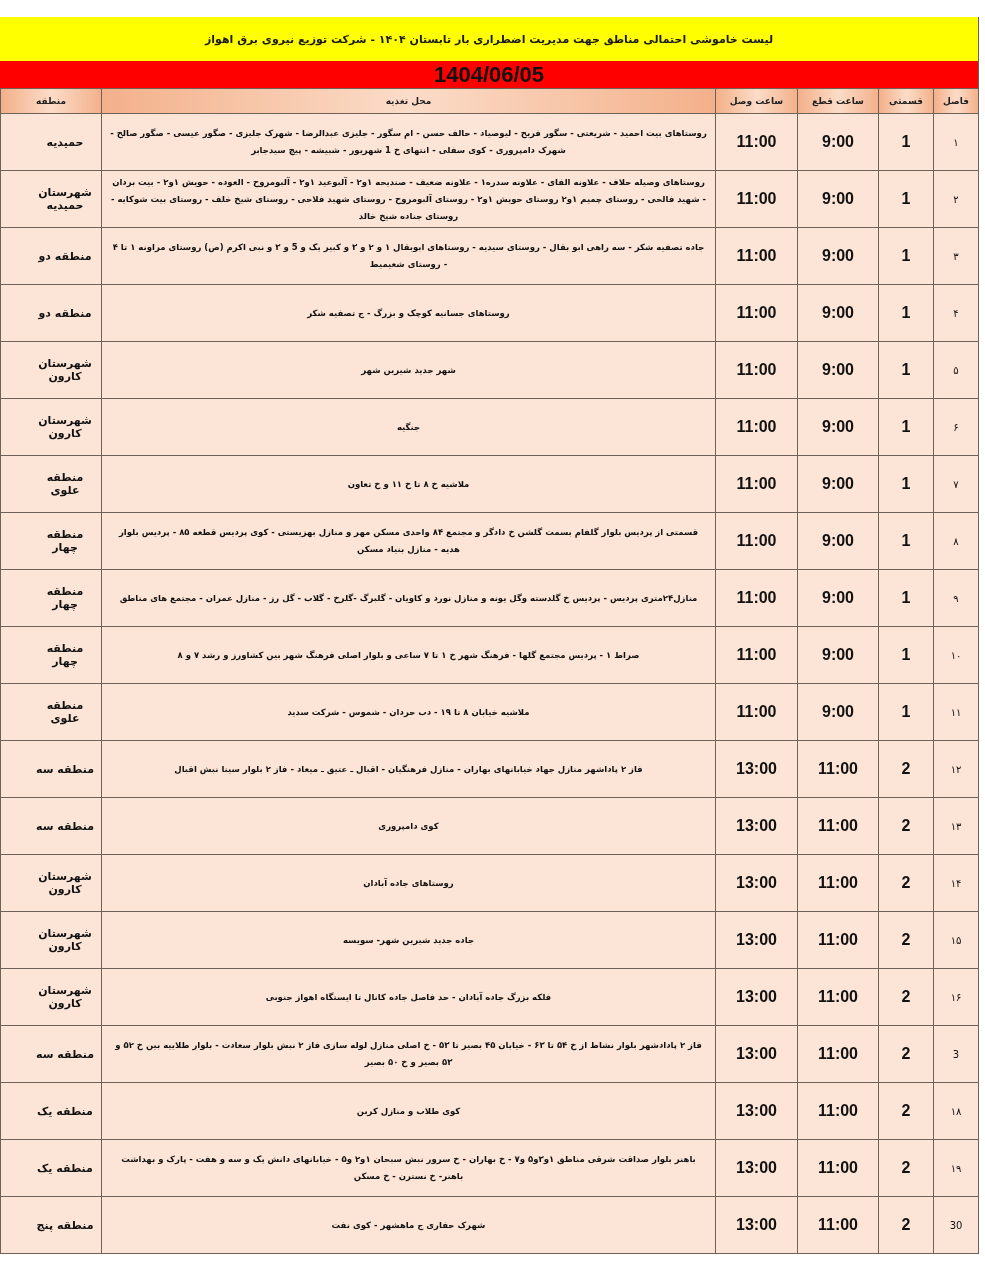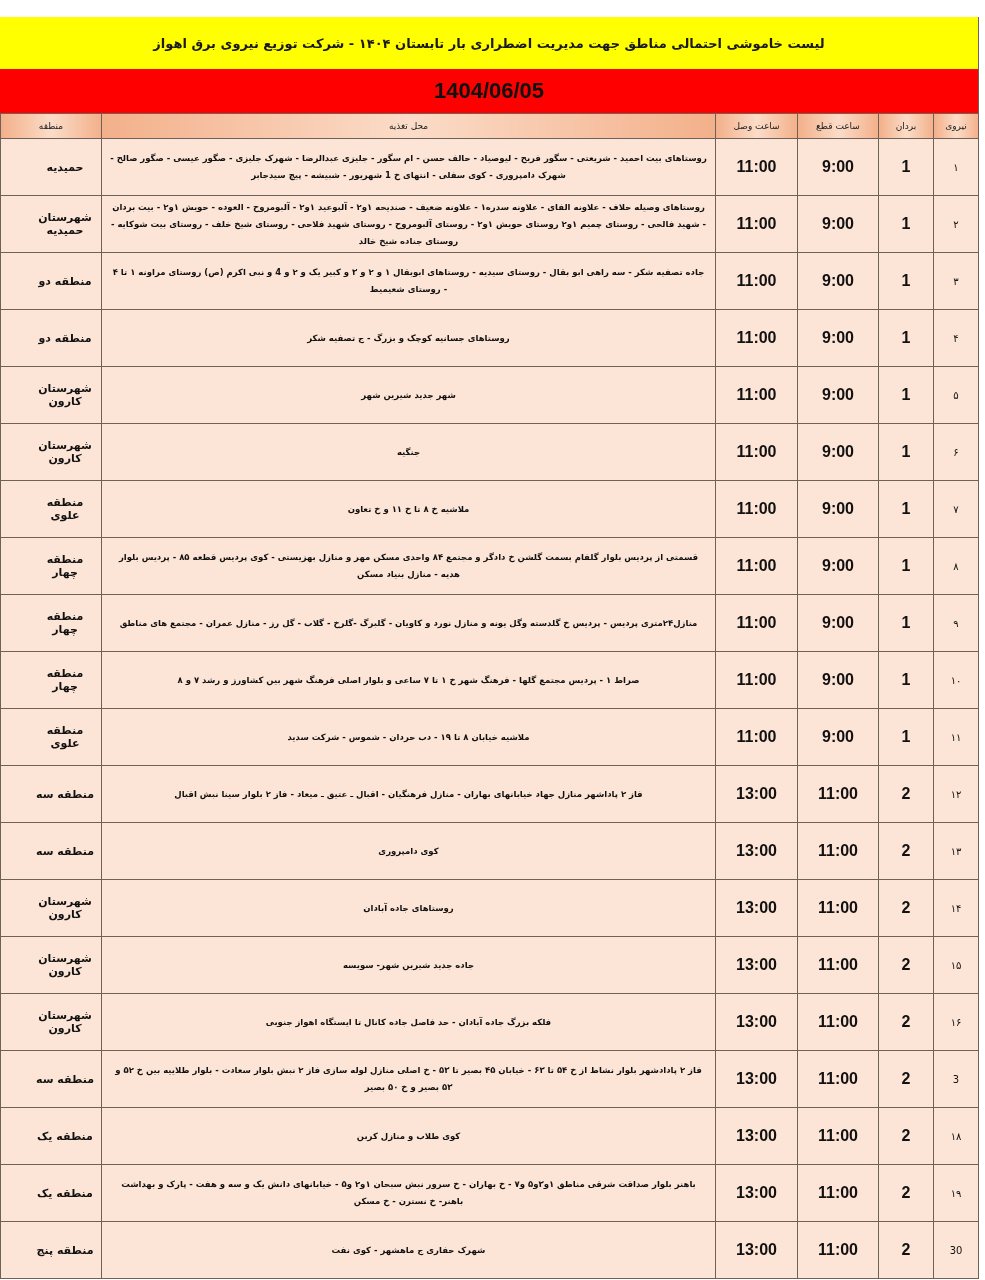--- a/index.html
+++ b/index.html
@@ -1,23 +1,23 @@
 <!DOCTYPE html>
 <html><head>
 <meta charset="utf-8">
 <style>
   html,body{margin:0;padding:0;background:#ffffff;}
   body{width:985px;height:1280px;position:relative;overflow:hidden;font-family:"DejaVu Sans",sans-serif;}
   .sheet{position:absolute;left:0;top:17px;width:978px;border-right:1px solid #6e6258;}
-  .title-bar{height:52px;background:#ffff00;display:flex;align-items:center;justify-content:center;direction:rtl;
-    font-size:13px;font-weight:bold;color:#1a1a1a;}
-  .date-bar{height:44px;background:#ff0000;display:flex;align-items:center;justify-content:center;
+  .title-bar{height:44px;background:#ffff00;display:flex;align-items:center;justify-content:center;direction:rtl;
+    font-size:11px;font-weight:bold;color:#1a1a1a;}
+  .date-bar{height:27px;background:#ff0000;display:flex;align-items:center;justify-content:center;
     font-family:"Liberation Sans",sans-serif;font-size:22px;font-weight:bold;color:#111;}
   table{border-collapse:collapse;width:978px;table-layout:fixed;direction:rtl;}
-  th{height:24px;font-size:9px;font-weight:normal;color:#222;
+  th{height:24px;font-size:9px;font-weight:bold;color:#222;
      background:linear-gradient(90deg,#f3b08a 0%,#fbdcc8 50%,#f3b08a 100%);
      border:1px solid #6e6258;padding:0;}
   td{height:56px;background:#fce4d6;border:1px solid #6e6258;text-align:center;vertical-align:middle;padding:0 4px;color:#111;}
   td.rn{font-size:10px;}
   td.num{font-family:"Liberation Sans",sans-serif;font-size:16px;font-weight:bold;}
   td.feed{font-size:8.5px;font-weight:bold;line-height:17px;padding:0 8px;}
   td.region{font-size:11px;font-weight:bold;padding-left:32px;}
 </style>
 </head>
 <body>
@@ -29,22 +29,22 @@
     <colgroup>
       <col style="width:45px">
         <col style="width:55px">
         <col style="width:81px">
         <col style="width:82px">
         <col style="width:614px">
         <col style="width:101px">
     </colgroup>
     <thead>
       <tr>
-        <th>نیروی</th>
-        <th>بردان</th>
+        <th>فاصل</th>
+        <th>قسمتی</th>
         <th>ساعت قطع</th>
         <th>ساعت وصل</th>
         <th>محل تغذیه</th>
         <th>منطقه</th>
       </tr>
     </thead>
     <tbody id="rows">
         <tr>
           <td class="rn">۱</td>
           <td class="num">1</td>
@@ -59,21 +59,21 @@
           <td class="num">9:00</td>
           <td class="num">11:00</td>
           <td class="feed">روستاهای وصیله حلاف - علاونه الفای - علاونه سدره۱ - علاونه ضعیف - صندیحه ۱و۲ - آلبوعید ۱و۲ - آلبومروح - العوده - حویش ۱و۲ - بیت بردان - شهید فالحی - روستای چمیم ۱و۲ روستای حویش ۱و۲ - روستای آلبومروح - روستای شهید فلاحی - روستای شیخ خلف - روستای بیت شوکایه - روستای جناده شیخ خالد</td>
           <td class="region">شهرستان حمیدیه</td>
         </tr>
         <tr>
           <td class="rn">۳</td>
           <td class="num">1</td>
           <td class="num">9:00</td>
           <td class="num">11:00</td>
-          <td class="feed">جاده تصفیه شکر - سه راهی ابو بقال - روستای سیدیه - روستاهای ابوبقال ۱ و ۲ و ۳ و کبیر یک و ۲ و 4 و نبی اکرم (ص) روستای مراونه ۱ تا ۴ - روستای شعیمیط</td>
+          <td class="feed">جاده تصفیه شکر - سه راهی ابو بقال - روستای سیدیه - روستاهای ابوبقال ۱ و ۲ و ۳ و کبیر یک و 5 و ۳ و نبی اکرم (ص) روستای مراونه ۱ تا ۴ - روستای شعیمیط</td>
           <td class="region">منطقه دو</td>
         </tr>
         <tr>
           <td class="rn">۴</td>
           <td class="num">1</td>
           <td class="num">9:00</td>
           <td class="num">11:00</td>
           <td class="feed">روستاهای جسانیه کوچک و بزرگ - ج تصفیه شکر</td>
           <td class="region">منطقه دو</td>
         </tr>

